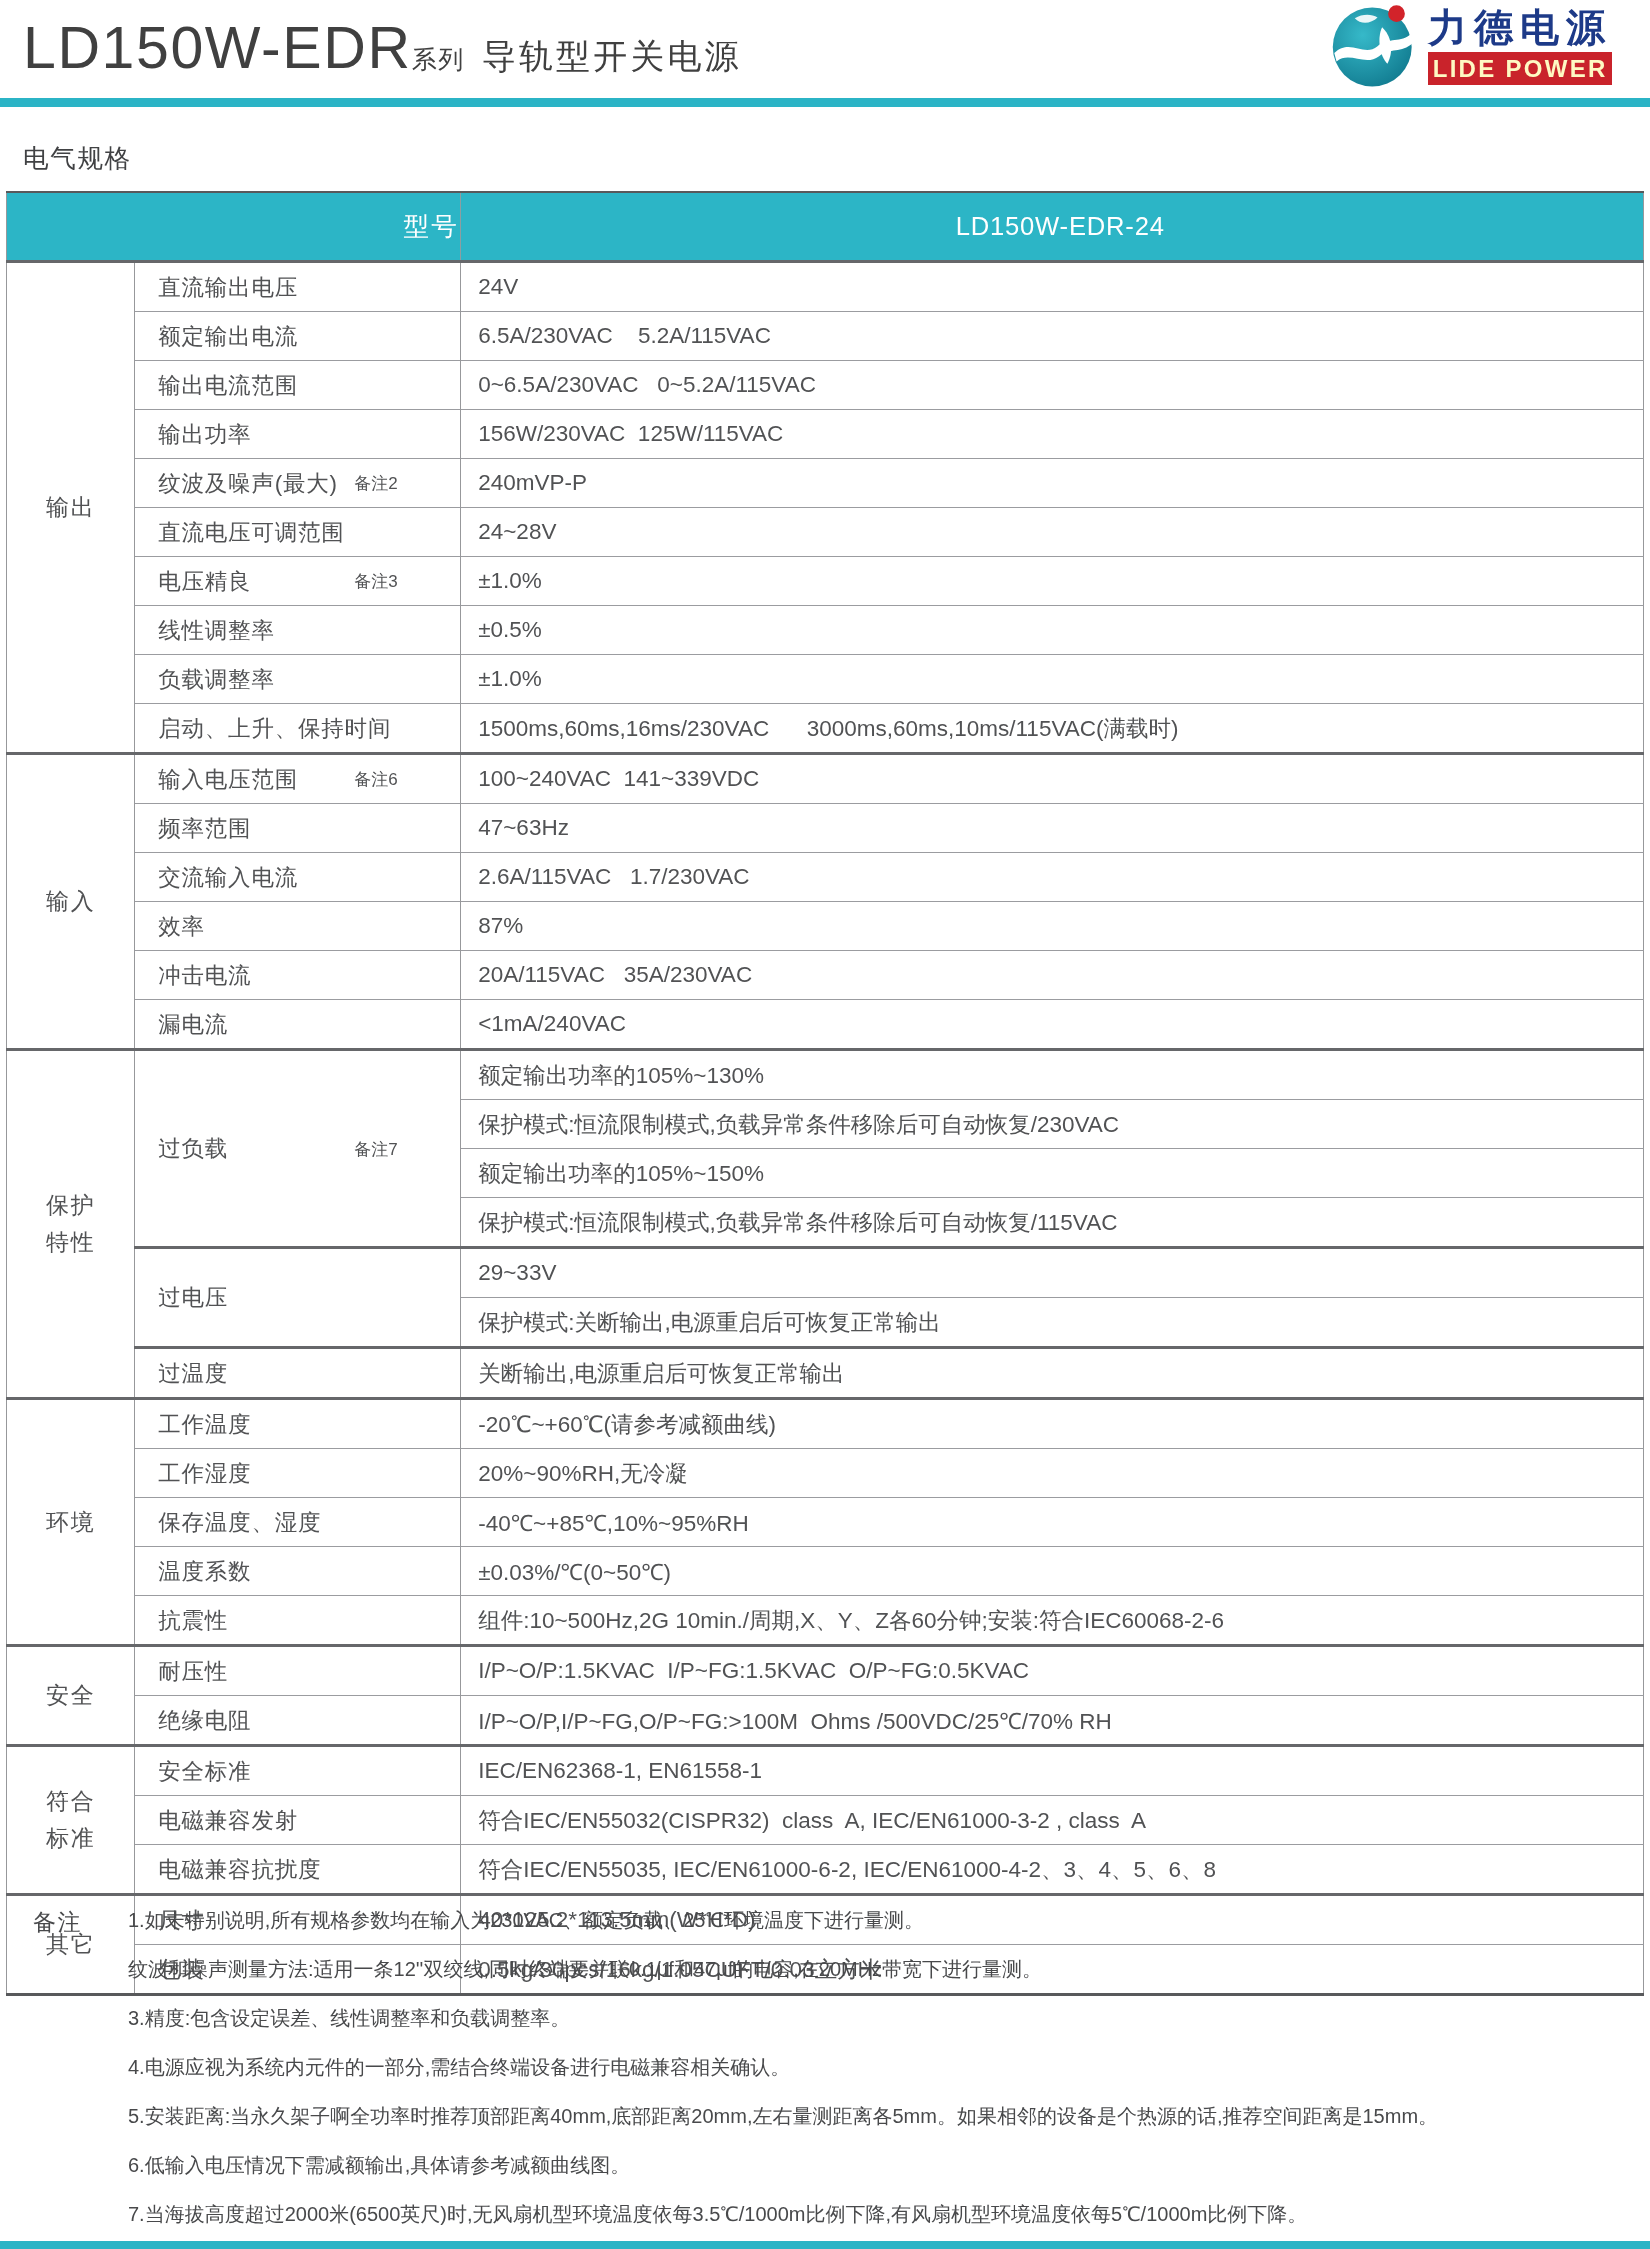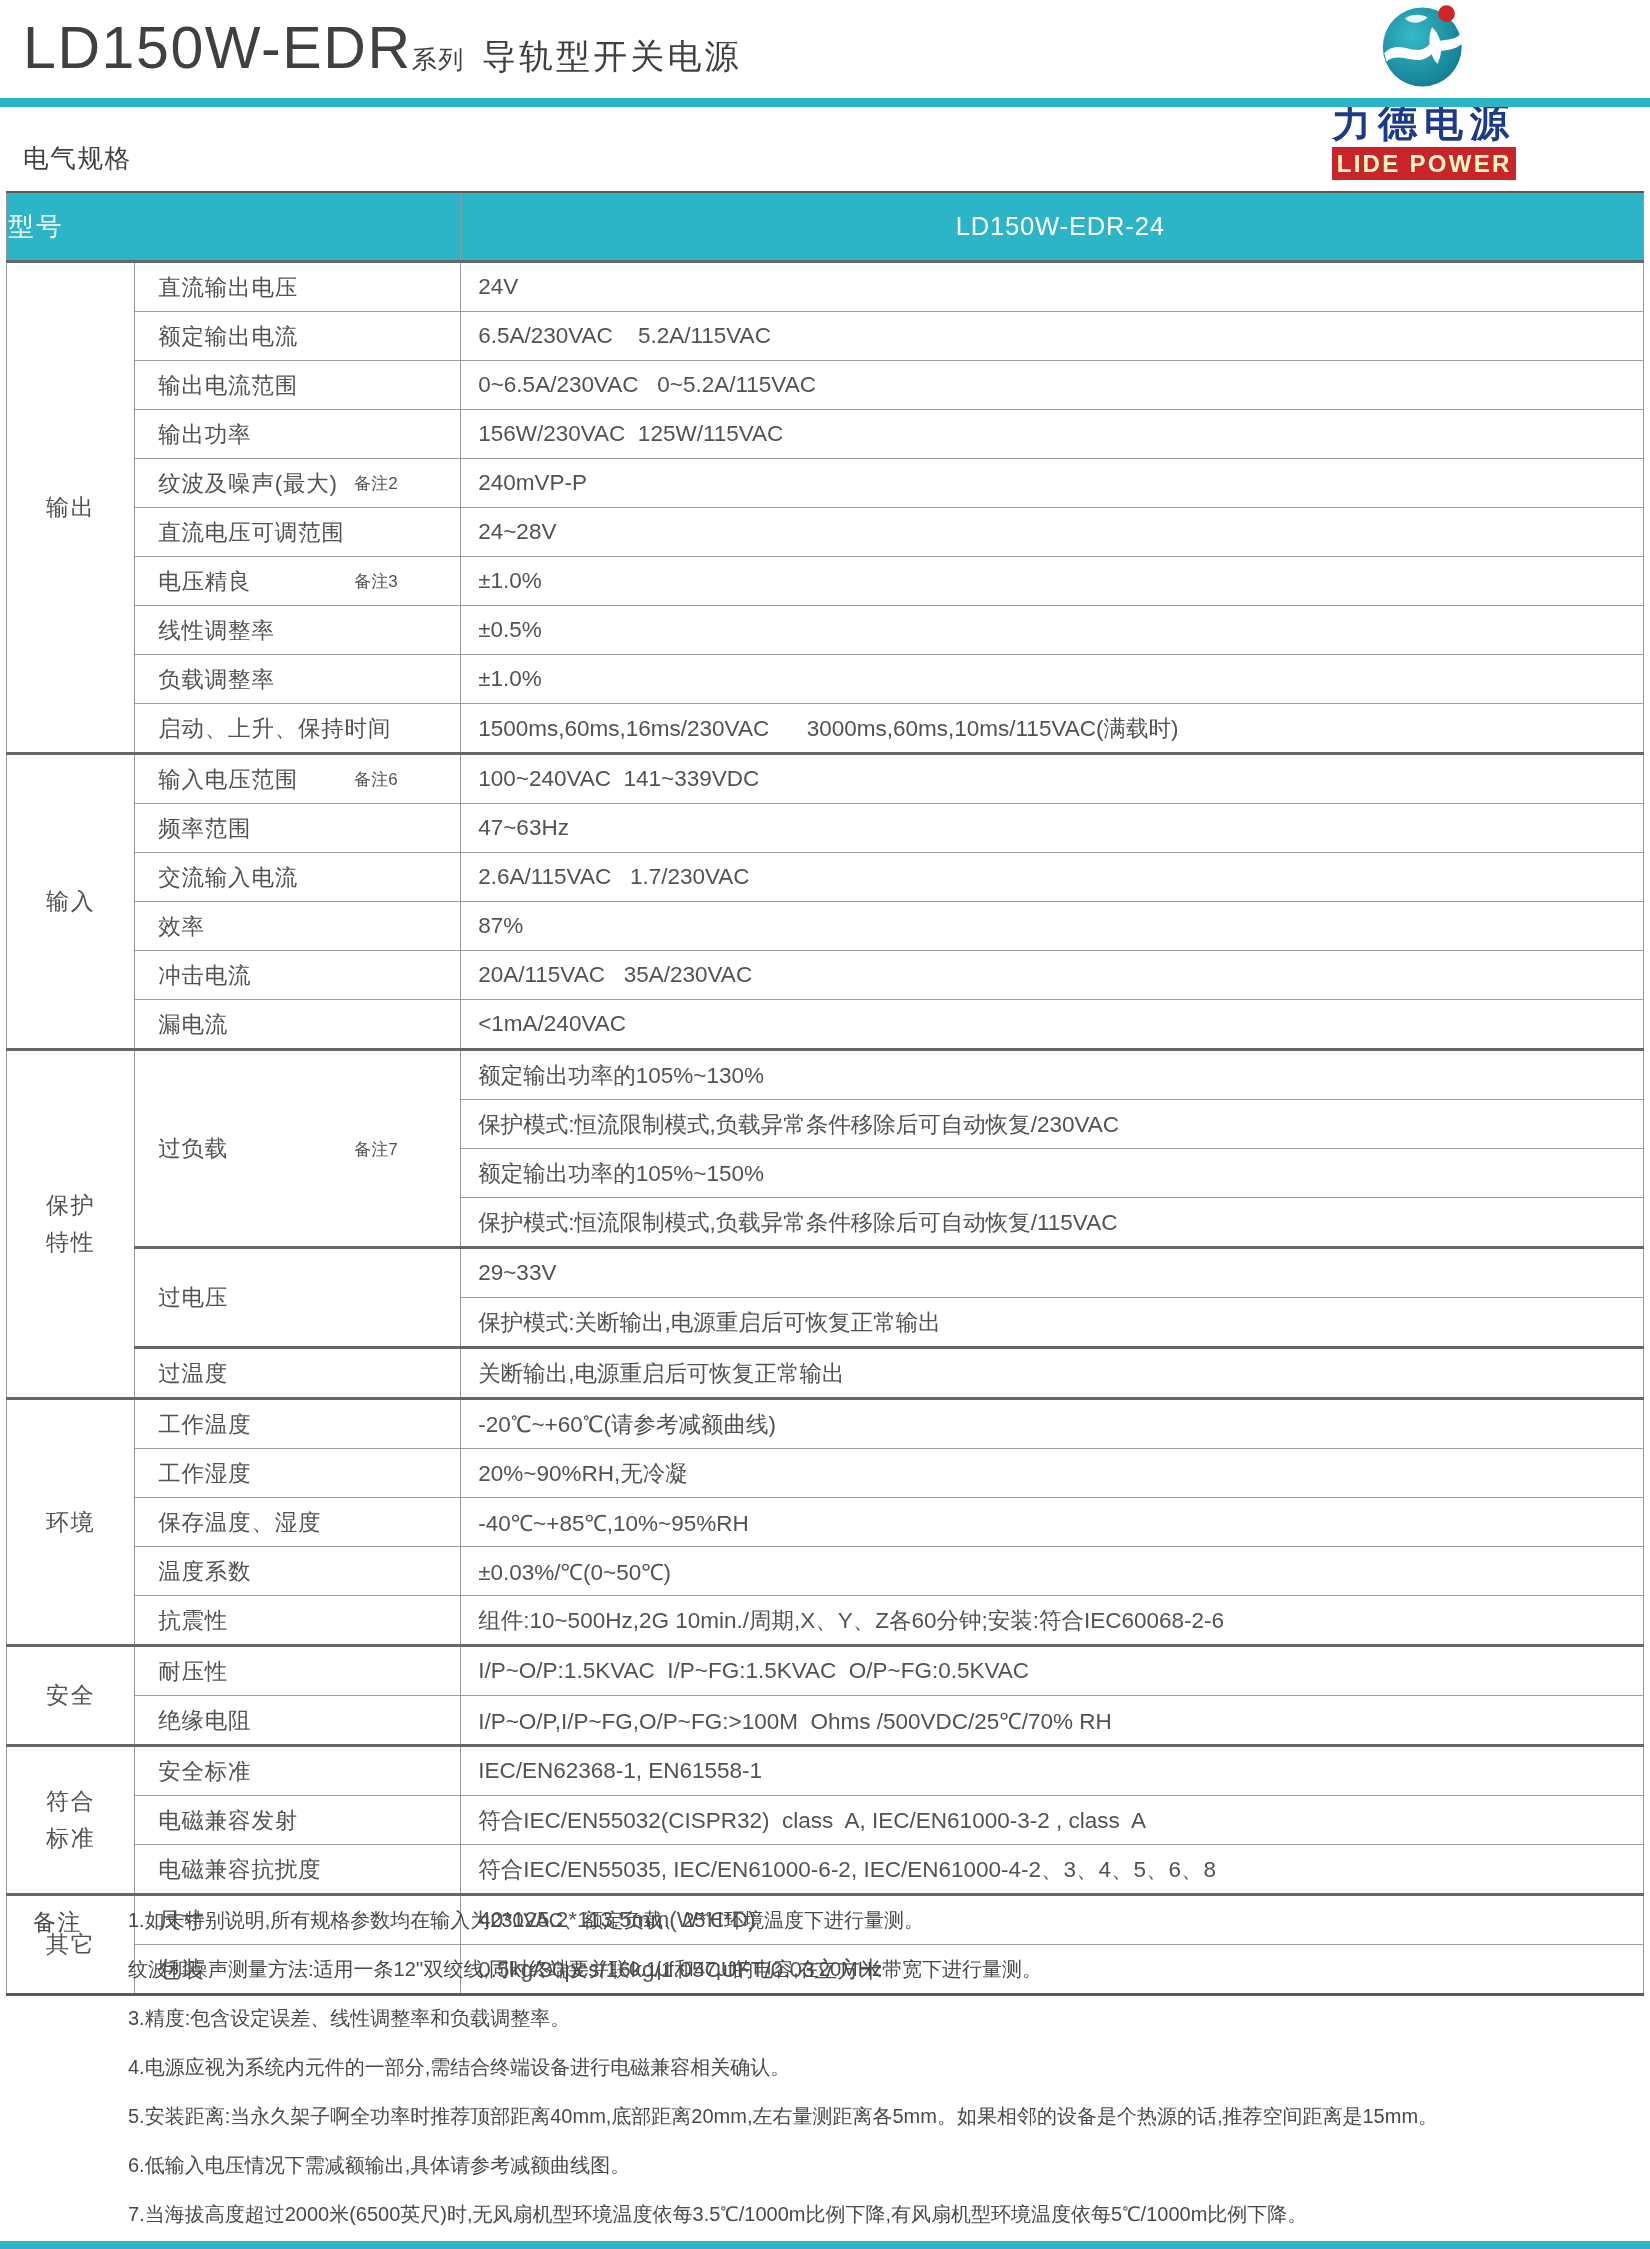--- a/index.html
+++ b/index.html
@@ -24,21 +24,21 @@
   .title .ptype   { font-size:34px; letter-spacing:3.1px; margin-left:17px; }
 
   .accent-rule {
     position:absolute; left:0; top:98px;
     width:1651px; height:8.5px;
     background:#2bb4c6;
   }
 
   .logo {
     position:absolute; left:1332px; top:1.6px;
-    display:flex; align-items:center; gap:11px;flex-direction:column;
+    display:flex; align-items:center; gap:11px;
   }
   .logo-mark { width:85px; height:87px; }
   .logo-text { display:flex; flex-direction:column; align-items:stretch; }
   .logo-cn {
     font-family:"Liberation Serif", serif;
     font-weight:bold; font-size:39px; line-height:45px;
     color:#1d3a88; letter-spacing:7px; white-space:nowrap;
   }
   .logo-en-box {
     background:#c9232b; color:#fef9c3;
@@ -59,21 +59,21 @@
     border-left:1.6px solid #97989b;
     border-right:1.6px solid #97989b;
     border-top:2.3px solid #58595b;
     border-bottom:3.1px solid #58595b;
   }
   table.spec th, table.spec td { font-weight:normal; vertical-align:middle; }
   thead th {
     background:#2cb5c6; color:#ffffff;
     height:65px; font-size:25.6px;
   }
-  th.model-label { text-align:left; border-right:1.6px solid #8d9ea1; letter-spacing:2.3px; }
+  th.model-label { text-align:right; border-right:1.6px solid #8d9ea1; letter-spacing:2.3px; }
   th.model-value { text-align:center; padding-left:17px; letter-spacing:0.8px; }
 
   tbody td { height:46px; font-size:22.5px; color:#515254; }
   td.g {
     text-align:center; font-size:23px; letter-spacing:1.6px;
     border-right:1.6px solid #97989b;
     white-space:pre-line; line-height:37px;
   }
   td.p {
     padding-left:23px; position:relative;

